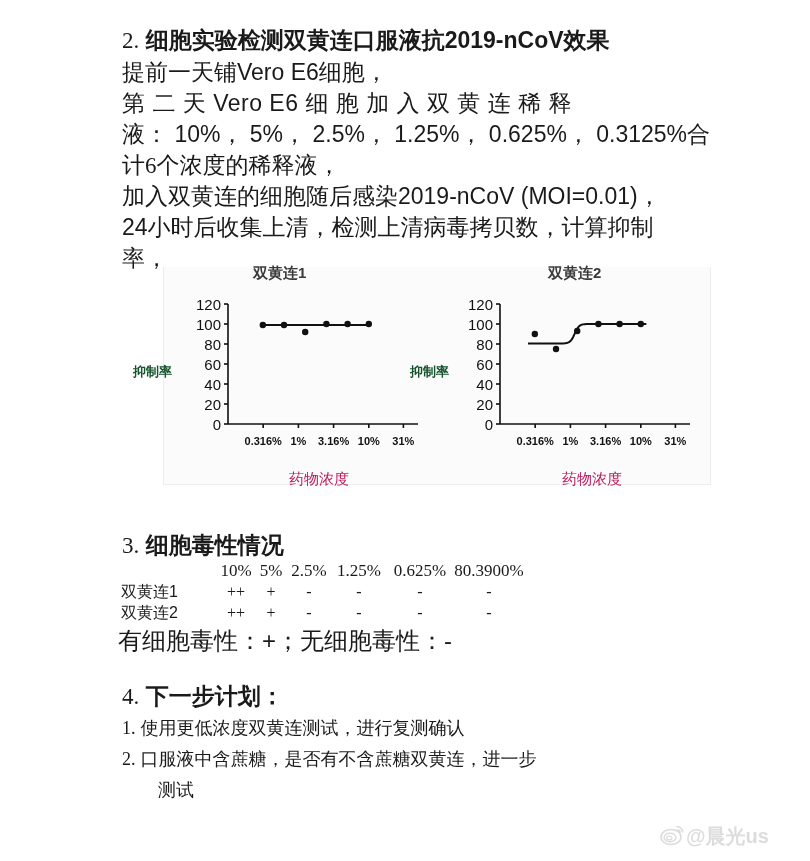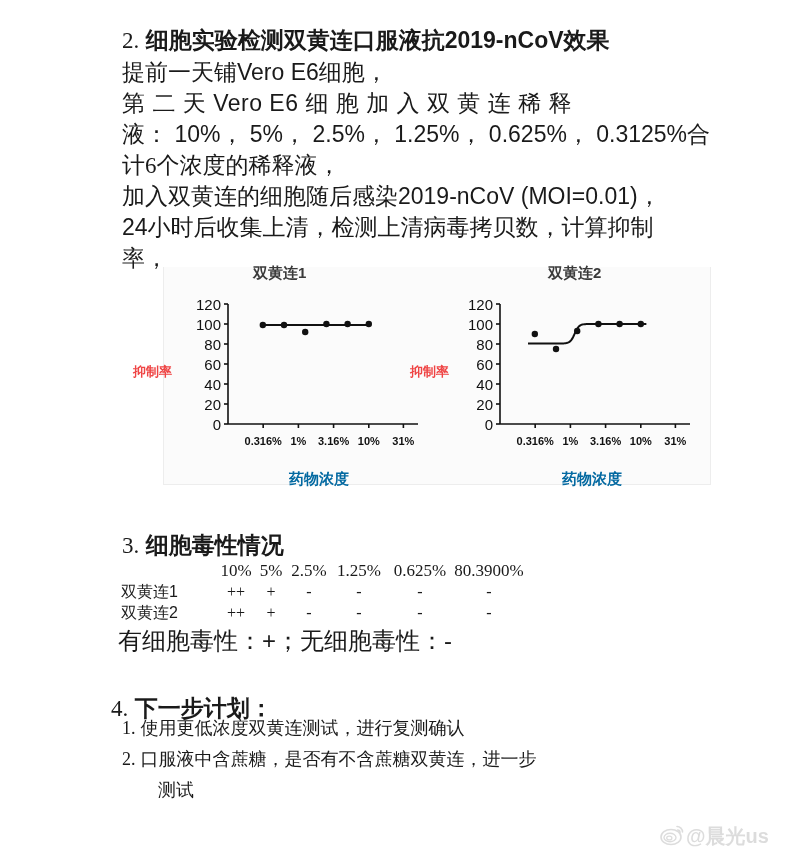--- a/index.html
+++ b/index.html
@@ -70,31 +70,31 @@
     color: #3a3a3a;
     white-space: nowrap;
   }
   #chart-title-1 { left: 253px; top: 264px; }
   #chart-title-2 { left: 548px; top: 264px; }
 
   .axis-ylabel {
     position: absolute;
     font-size: 13px;
     font-weight: bold;
-    color: #ef4444;
+    color: #14532d;
     white-space: nowrap;
   }
   #ylabel-1 { left: 133px; top: 363px; }
   #ylabel-2 { left: 410px; top: 363px; }
 
   .axis-xlabel {
     position: absolute;
     font-size: 15px;
-    font-weight: bold;
-    color: #0369a1;
+    font-weight: normal;
+    color: #be185d;
     white-space: nowrap;
   }
   #xlabel-1 { left: 289px; top: 470px; }
   #xlabel-2 { left: 562px; top: 470px; }
 
   svg.plot { display: block; }
 
   
   #tox-table {
     position: absolute;
@@ -128,21 +128,21 @@
 
   #tox-legend {
     position: absolute;
     left: 118px;
     top: 625px;
     font-size: 24px;
     white-space: nowrap;
   }
 
   
-  #next-heading { left: 111px; top: 681px; margin-top: 12px; }
+  #next-heading { left: 122px; top: 681px; }
   .numlist {
     position: absolute;
     font-size: 18px;
     line-height: 31px;
     white-space: nowrap;
   }
   .numlist .idx {
     font-family: "Liberation Serif", "DejaVu Serif", serif;
   }
 

